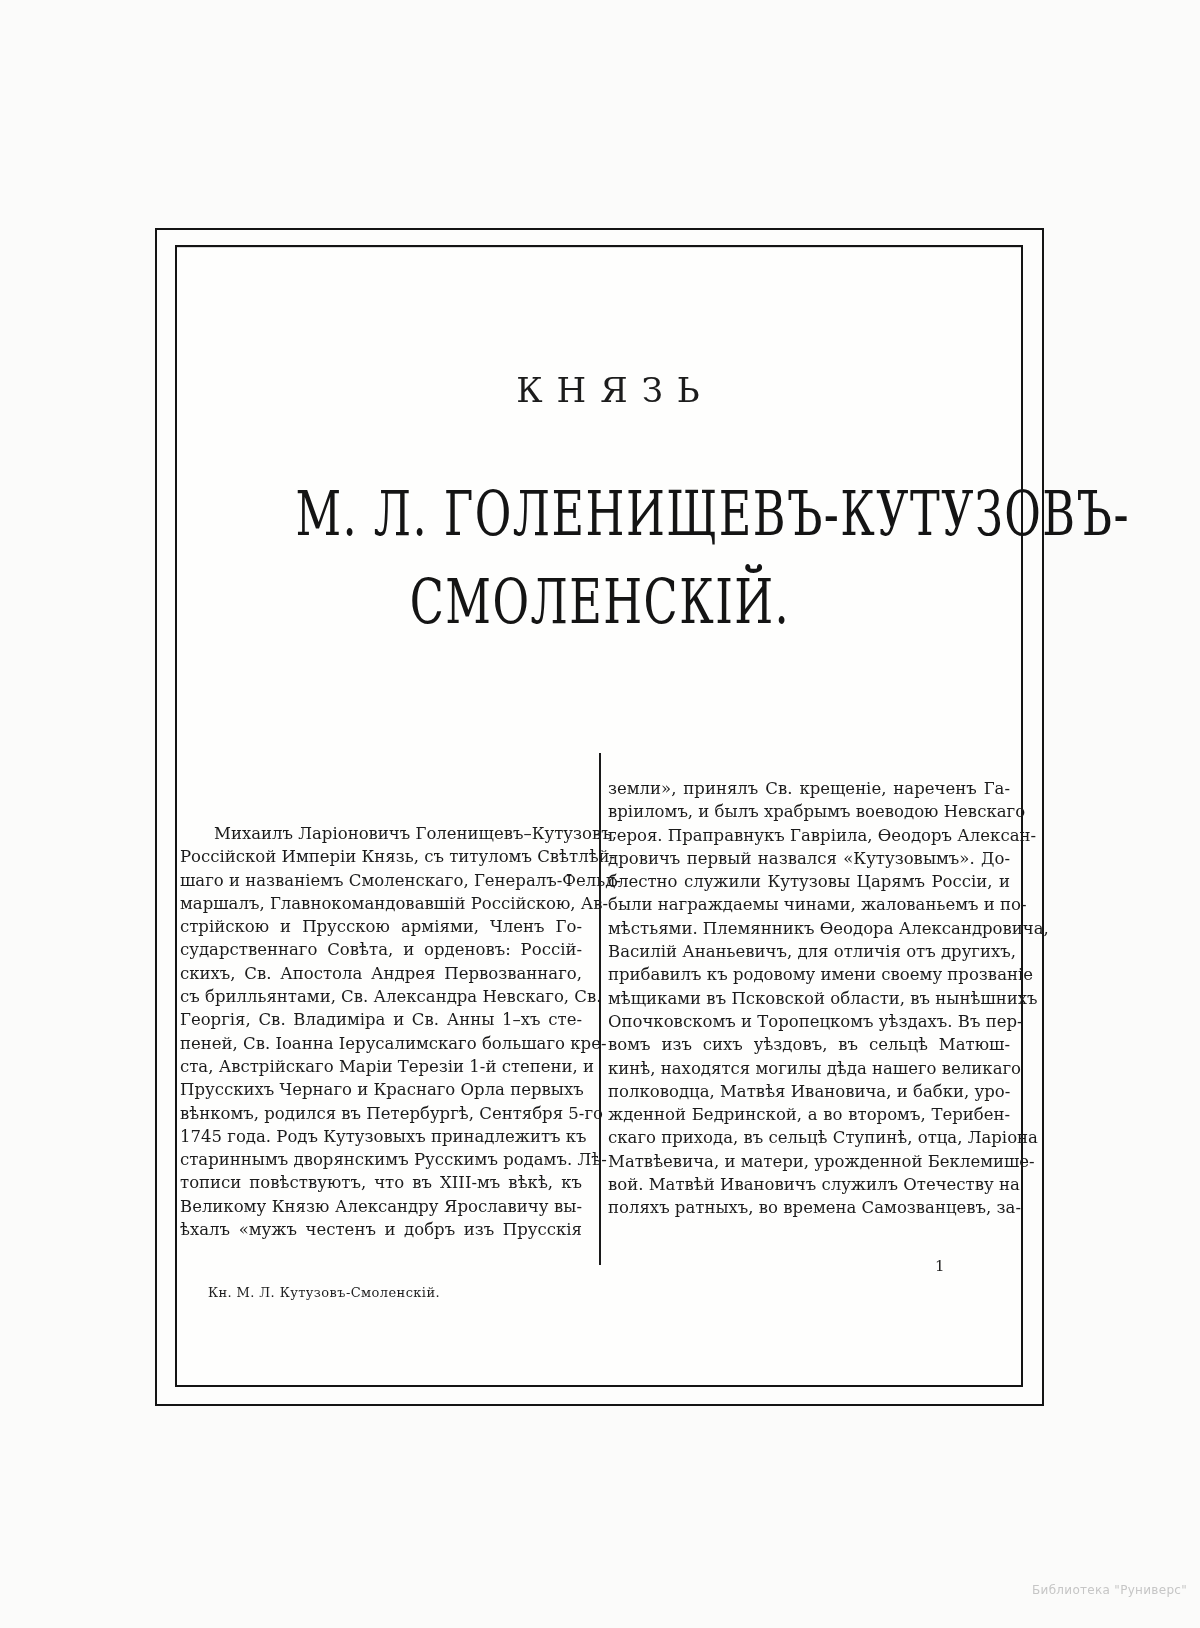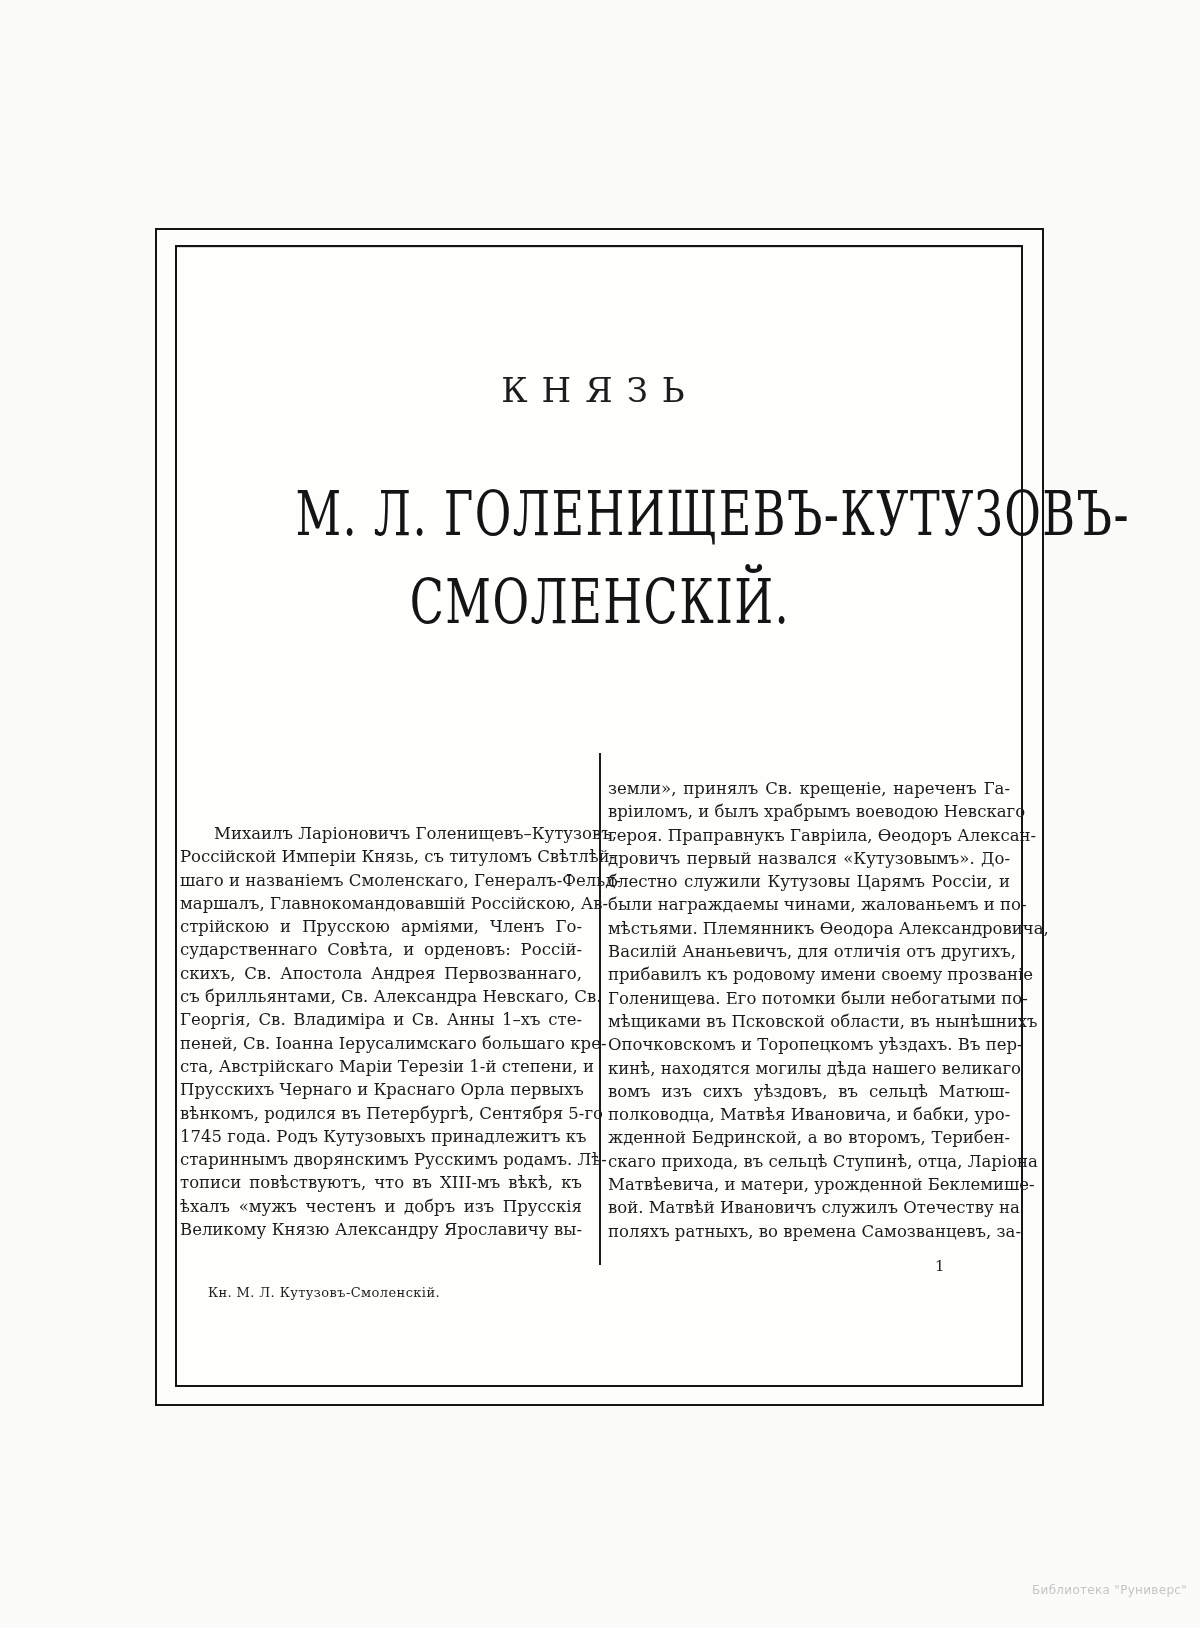--- a/index.html
+++ b/index.html
@@ -14,21 +14,21 @@
   .frame-outer{
     position:absolute;left:155px;top:228px;width:885px;height:1174px;
     border:2px solid #141414;background:#fdfdfc;
   }
   .frame-inner{
     position:absolute;left:175px;top:245px;width:844px;height:1138px;
     border:2px solid #141414;background:#fefefd;
     box-shadow:inset 0 1px 0 #d8d8d8;
   }
   .title-knyaz{
-    position:absolute;left:177px;top:370px;width:846px;
+    position:absolute;left:192px;top:370px;width:846px;
     text-align:center;
     font-size:34px;line-height:40px;
     letter-spacing:14px;
     color:#1c1c1c;
     white-space:nowrap;
   }
   .title-main{
     position:absolute;left:177px;top:470px;width:846px;
     text-align:center;
     font-size:62px;line-height:88px;
@@ -102,38 +102,37 @@
       <div class="tline">скихъ, Св. Апостола Андрея Первозваннаго,</div>
       <div class="tline">съ брилльянтами, Св. Александра Невскаго, Св.</div>
       <div class="tline">Георгія, Св. Владиміра и Св. Анны 1–хъ сте-</div>
       <div class="tline">пеней, Св. Іоанна Іерусалимскаго большаго кре-</div>
       <div class="tline">ста, Австрійскаго Маріи Терезіи 1-й степени, и</div>
       <div class="tline">Прусскихъ Чернаго и Краснаго Орла первыхъ</div>
       <div class="tline">вѣнкомъ, родился въ Петербургѣ, Сентября 5-го</div>
       <div class="tline">1745 года.  Родъ Кутузовыхъ принадлежитъ къ</div>
       <div class="tline">стариннымъ дворянскимъ Русскимъ родамъ. Лѣ-</div>
       <div class="tline">тописи повѣствуютъ, что въ XIII-мъ вѣкѣ, къ</div>
+      <div class="tline">Великому Князю Александру Ярославичу вы-</div>
       <div class="tline">ѣхалъ «мужъ честенъ и добръ изъ Прусскія</div>
-      <div class="tline">Великому Князю Александру Ярославичу вы-</div>
     </div>
   <div class="col col-right">
       <div class="tline">земли», принялъ Св. крещеніе, нареченъ Га-</div>
       <div class="tline">вріиломъ, и былъ храбрымъ воеводою Невскаго</div>
       <div class="tline">героя. Праправнукъ Гавріила, Ѳеодоръ Алексан-</div>
       <div class="tline">дровичъ первый назвался «Кутузовымъ».  До-</div>
       <div class="tline">блестно служили Кутузовы Царямъ Россіи, и</div>
       <div class="tline">были награждаемы чинами, жалованьемъ и по-</div>
       <div class="tline">мѣстьями. Племянникъ Ѳеодора Александровича,</div>
       <div class="tline">Василій Ананьевичъ, для отличія отъ другихъ,</div>
       <div class="tline">прибавилъ къ родовому имени своему прозваніе</div>
-      <div class="tline">Голенищева. Его потомки были небогатыми по-</div>
       <div class="tline">мѣщиками въ Псковской области, въ нынѣшнихъ</div>
       <div class="tline">Опочковскомъ и Торопецкомъ уѣздахъ. Въ пер-</div>
+      <div class="tline">вомъ изъ сихъ уѣздовъ, въ сельцѣ Матюш-</div>
       <div class="tline">кинѣ, находятся могилы дѣда нашего великаго</div>
-      <div class="tline">вомъ изъ сихъ уѣздовъ, въ сельцѣ Матюш-</div>
       <div class="tline">полководца, Матвѣя Ивановича, и бабки, уро-</div>
       <div class="tline">жденной Бедринской, а во второмъ, Терибен-</div>
       <div class="tline">скаго прихода, въ сельцѣ Ступинѣ, отца, Ларіона</div>
       <div class="tline">Матвѣевича, и матери, урожденной Беклемише-</div>
       <div class="tline">вой.  Матвѣй Ивановичъ служилъ Отечеству на</div>
       <div class="tline">поляхъ ратныхъ, во времена Самозванцевъ, за-</div>
     </div>
 </div>
 
 <div class="catchword">Кн. М. Л. Кутузовъ-Смоленскій.</div>

